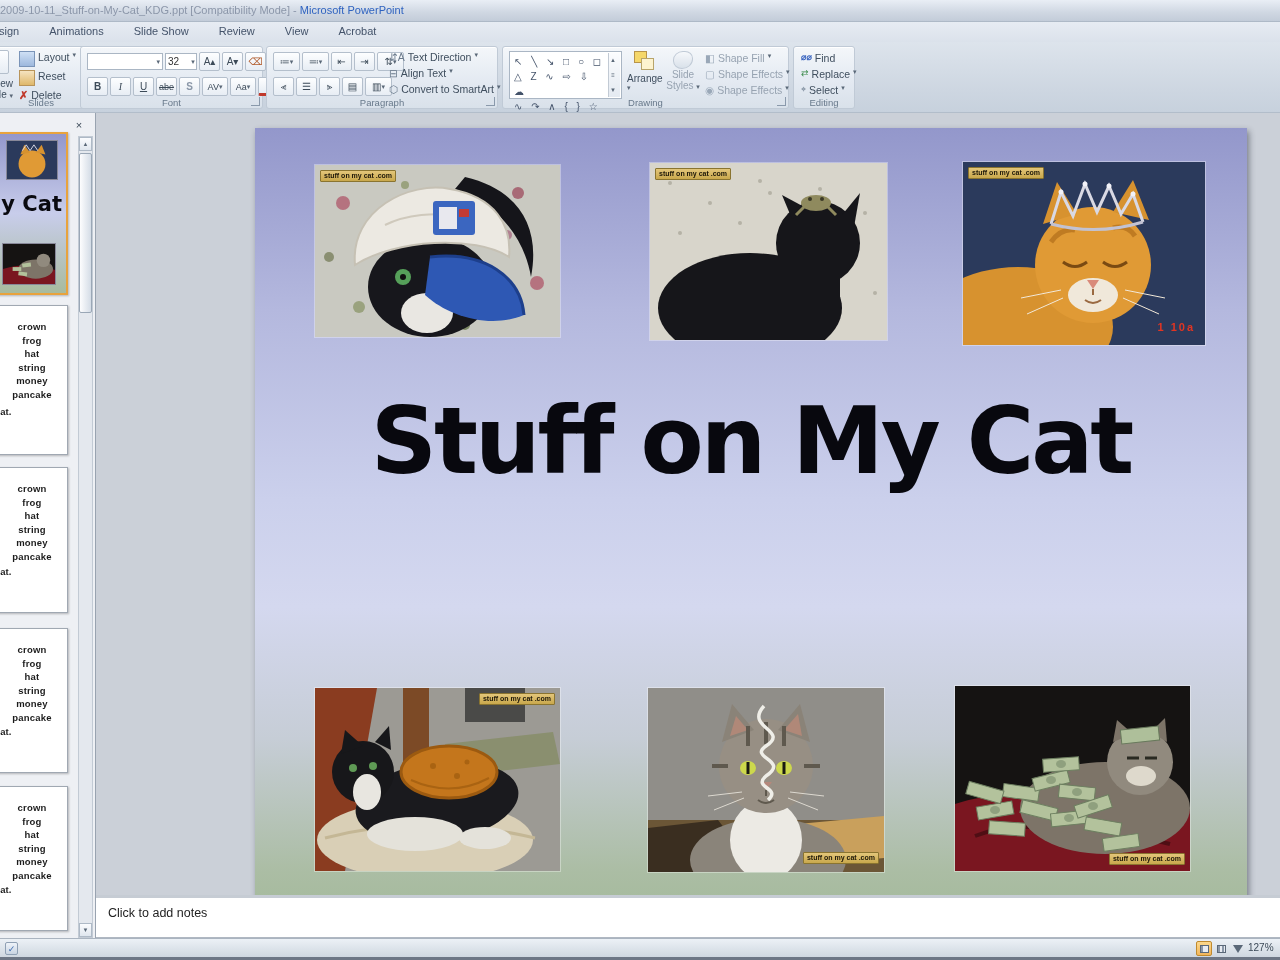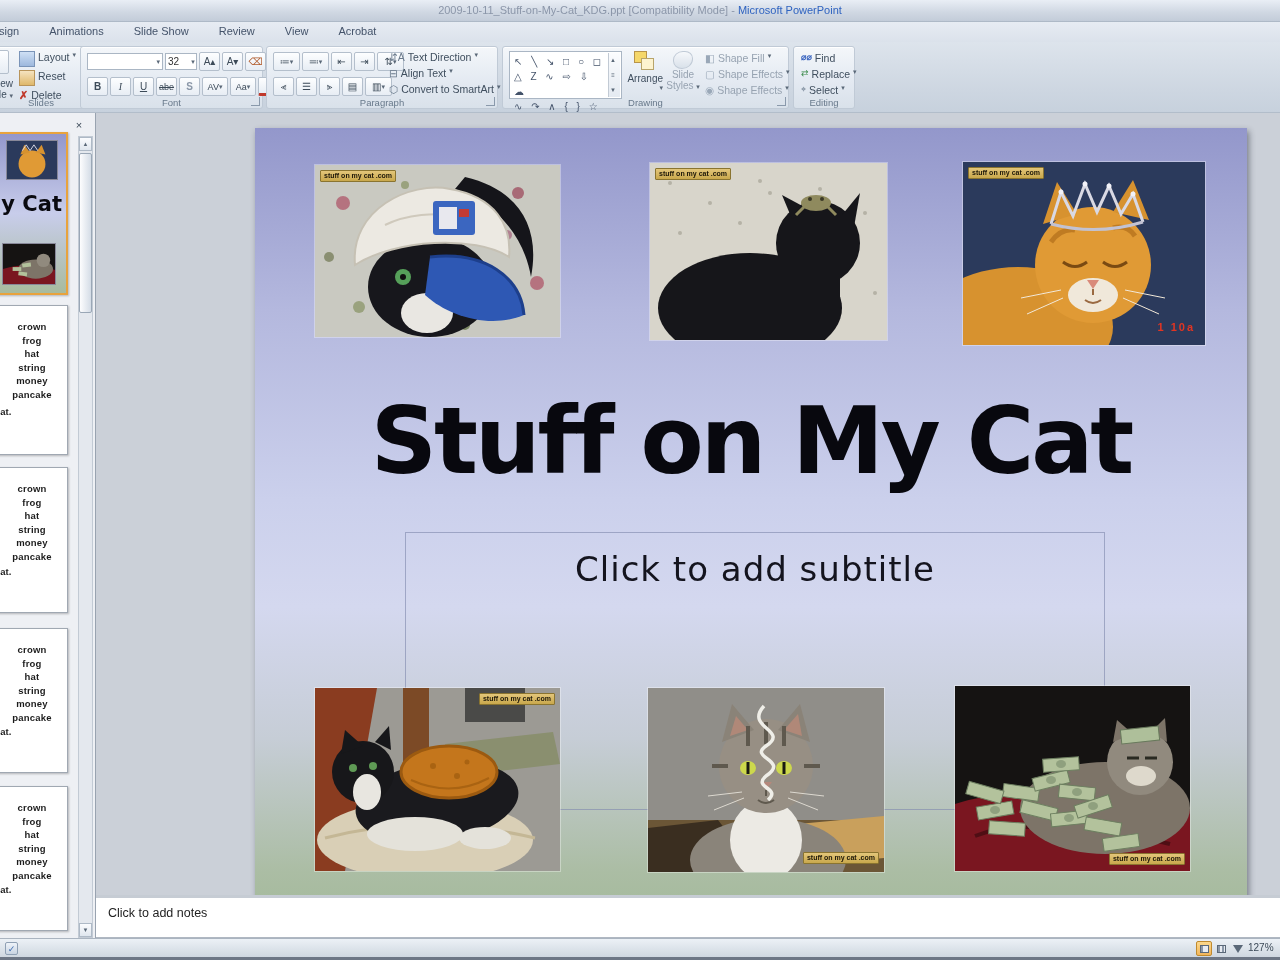--- a/index.html
+++ b/index.html
@@ -1,20 +1,20 @@
 <!DOCTYPE html>
 <html><head>
 <meta charset="utf-8">
 <style>
 *{margin:0;padding:0;box-sizing:border-box}
 body{background:#9aa2ae}
 #app{position:relative;width:1280px;height:960px;overflow:hidden;background:#cdd2da;font-family:"Liberation Sans",sans-serif}
 .ab{position:absolute}
 
-.titlebar{left:0;top:0;width:1280px;height:22px;background:linear-gradient(#e9eef5,#cfd7e2 60%,#c3ccd9);border-bottom:1px solid #aeb9c7;text-align:center;font-size:11px;color:#8b96a9;line-height:21px;white-space:nowrap}
+.titlebar{left:0;top:0;width:1280px;height:22px;background:linear-gradient(#e9eef5,#cfd7e2 60%,#c3ccd9);border-bottom:1px solid #aeb9c7;text-align:left;font-size:11px;color:#8b96a9;line-height:21px;white-space:nowrap}
 .titlebar .app{color:#2f63c0}
 
 .tabrow{left:0;top:22px;width:1280px;height:20px;background:linear-gradient(#e7ecf3,#dbe2eb)}
 .tabs{display:flex;margin-left:-30px}
 .tab{padding:3px 15px;font-size:11px;color:#44536a}
 
 .ribbon{left:0;top:42px;width:1280px;height:71px;background:linear-gradient(#dde4ec,#cdd6e1 70%,#c7d1dd);border-bottom:1px solid #b2bdca}
 .grp{position:absolute;top:4px;height:63px;border:1px solid #c0cad6;border-radius:3px;background:linear-gradient(#f4f7fa,#e4eaf2 55%,#d9e1ea);box-shadow:inset 0 1px 0 #fff}
 .grp-label{position:absolute;left:0;right:0;bottom:0;text-align:center;font-size:9.5px;color:#68798b}
 .launch{position:absolute;right:2px;bottom:2px;width:9px;height:9px;border-right:1px solid #8a99ab;border-bottom:1px solid #8a99ab}
@@ -179,21 +179,21 @@
       <div class="ab" style="left:6px;top:4px;width:113px;height:48px;background:#fff;border:1px solid #aab6c4;padding:2px 14px 0 4px;font-size:10px;color:#44536a;line-height:15px;letter-spacing:3px">
         <div>↖ ╲ ↘ □ ○ ◻</div>
         <div>△ Z ∿ ⇨ ⇩ ☁</div>
         <div>∿ ↷ ∧ { } ☆</div>
         <div class="ab" style="right:1px;top:1px;width:12px;height:44px;border-left:1px solid #c2cad4;display:flex;flex-direction:column;justify-content:space-between;align-items:center;font-size:6px;color:#5a6878;background:linear-gradient(#fbfcfe,#e4eaf1)">
           <span>▲</span>
           <span>≡</span>
           <span>▼</span>
         </div>
       </div>
-      <div class="ab" style="left:124px;top:4px;width:36px;text-align:right">
+      <div class="ab" style="left:124px;top:4px;width:36px;text-align:left">
         <div style="width:22px;height:20px;margin:0 auto;position:relative">
           <div class="ab" style="left:0;top:0;width:13px;height:12px;background:#f5d76a;border:1px solid #b8944a"></div>
           <div class="ab" style="left:7px;top:7px;width:13px;height:12px;background:#fdf3cf;border:1px solid #b8a46a"></div>
         </div>
         <div style="font-size:10px;color:#3f4e5e;margin-top:2px"><span>Arrange</span></div>
         <div class="da">▾</div>
       </div>
       <div class="ab" style="left:162px;top:4px;width:36px;text-align:center;color:#97a3b1">
         <div style="width:20px;height:18px;margin:0 auto;border-radius:50% 40% 55% 45%;background:linear-gradient(#f6f8fb,#d9e1ea);border:1px solid #c0cad6"></div>
         <div style="font-size:10px"><span>Slide</span></div>
@@ -322,23 +322,20 @@
             <circle cx="122" cy="22" r="2.5" fill="#f2f2f8"></circle>
             <circle cx="146" cy="24" r="2.5" fill="#f2f2f8"></circle>
             <circle cx="170" cy="32" r="2.5" fill="#f2f2f8"></circle>
           <path d="M88,62 Q134,74 180,60" stroke="#c2c2d2" stroke-width="3" fill="none"></path>
         </svg>
         <span class="wm" style="left:5px;top:5px">stuff on my cat .com</span>
         <span class="stamp">1 10a</span>
       </div>
 
       <div class="slide-title">Stuff on My Cat</div>
-      <div class="subbox">
-        <div class="subtext">Click to add subtitle</div>
-      </div>
 
       <div class="cat" style="left:60px;top:560px;width:245px;height:183px">
         <svg viewBox="0 0 245 183" preserveAspectRatio="none">
           <rect width="245" height="183" fill="#9c9a94"></rect>
           <polygon points="0,0 62,0 30,183 0,183" fill="#8a3c20"></polygon>
           <rect x="88" y="0" width="26" height="82" fill="#7c4a26"></rect>
           <rect x="150" y="0" width="60" height="34" fill="#4a4a48"></rect>
           <polygon points="130,56 238,44 245,76 140,88" fill="#8a8f6f"></polygon>
           <ellipse cx="110" cy="152" rx="108" ry="40" fill="#d9cfb6"></ellipse>
           <path d="M10,150 q100,-26 210,0" stroke="#c4b795" stroke-width="3" fill="none"></path>

